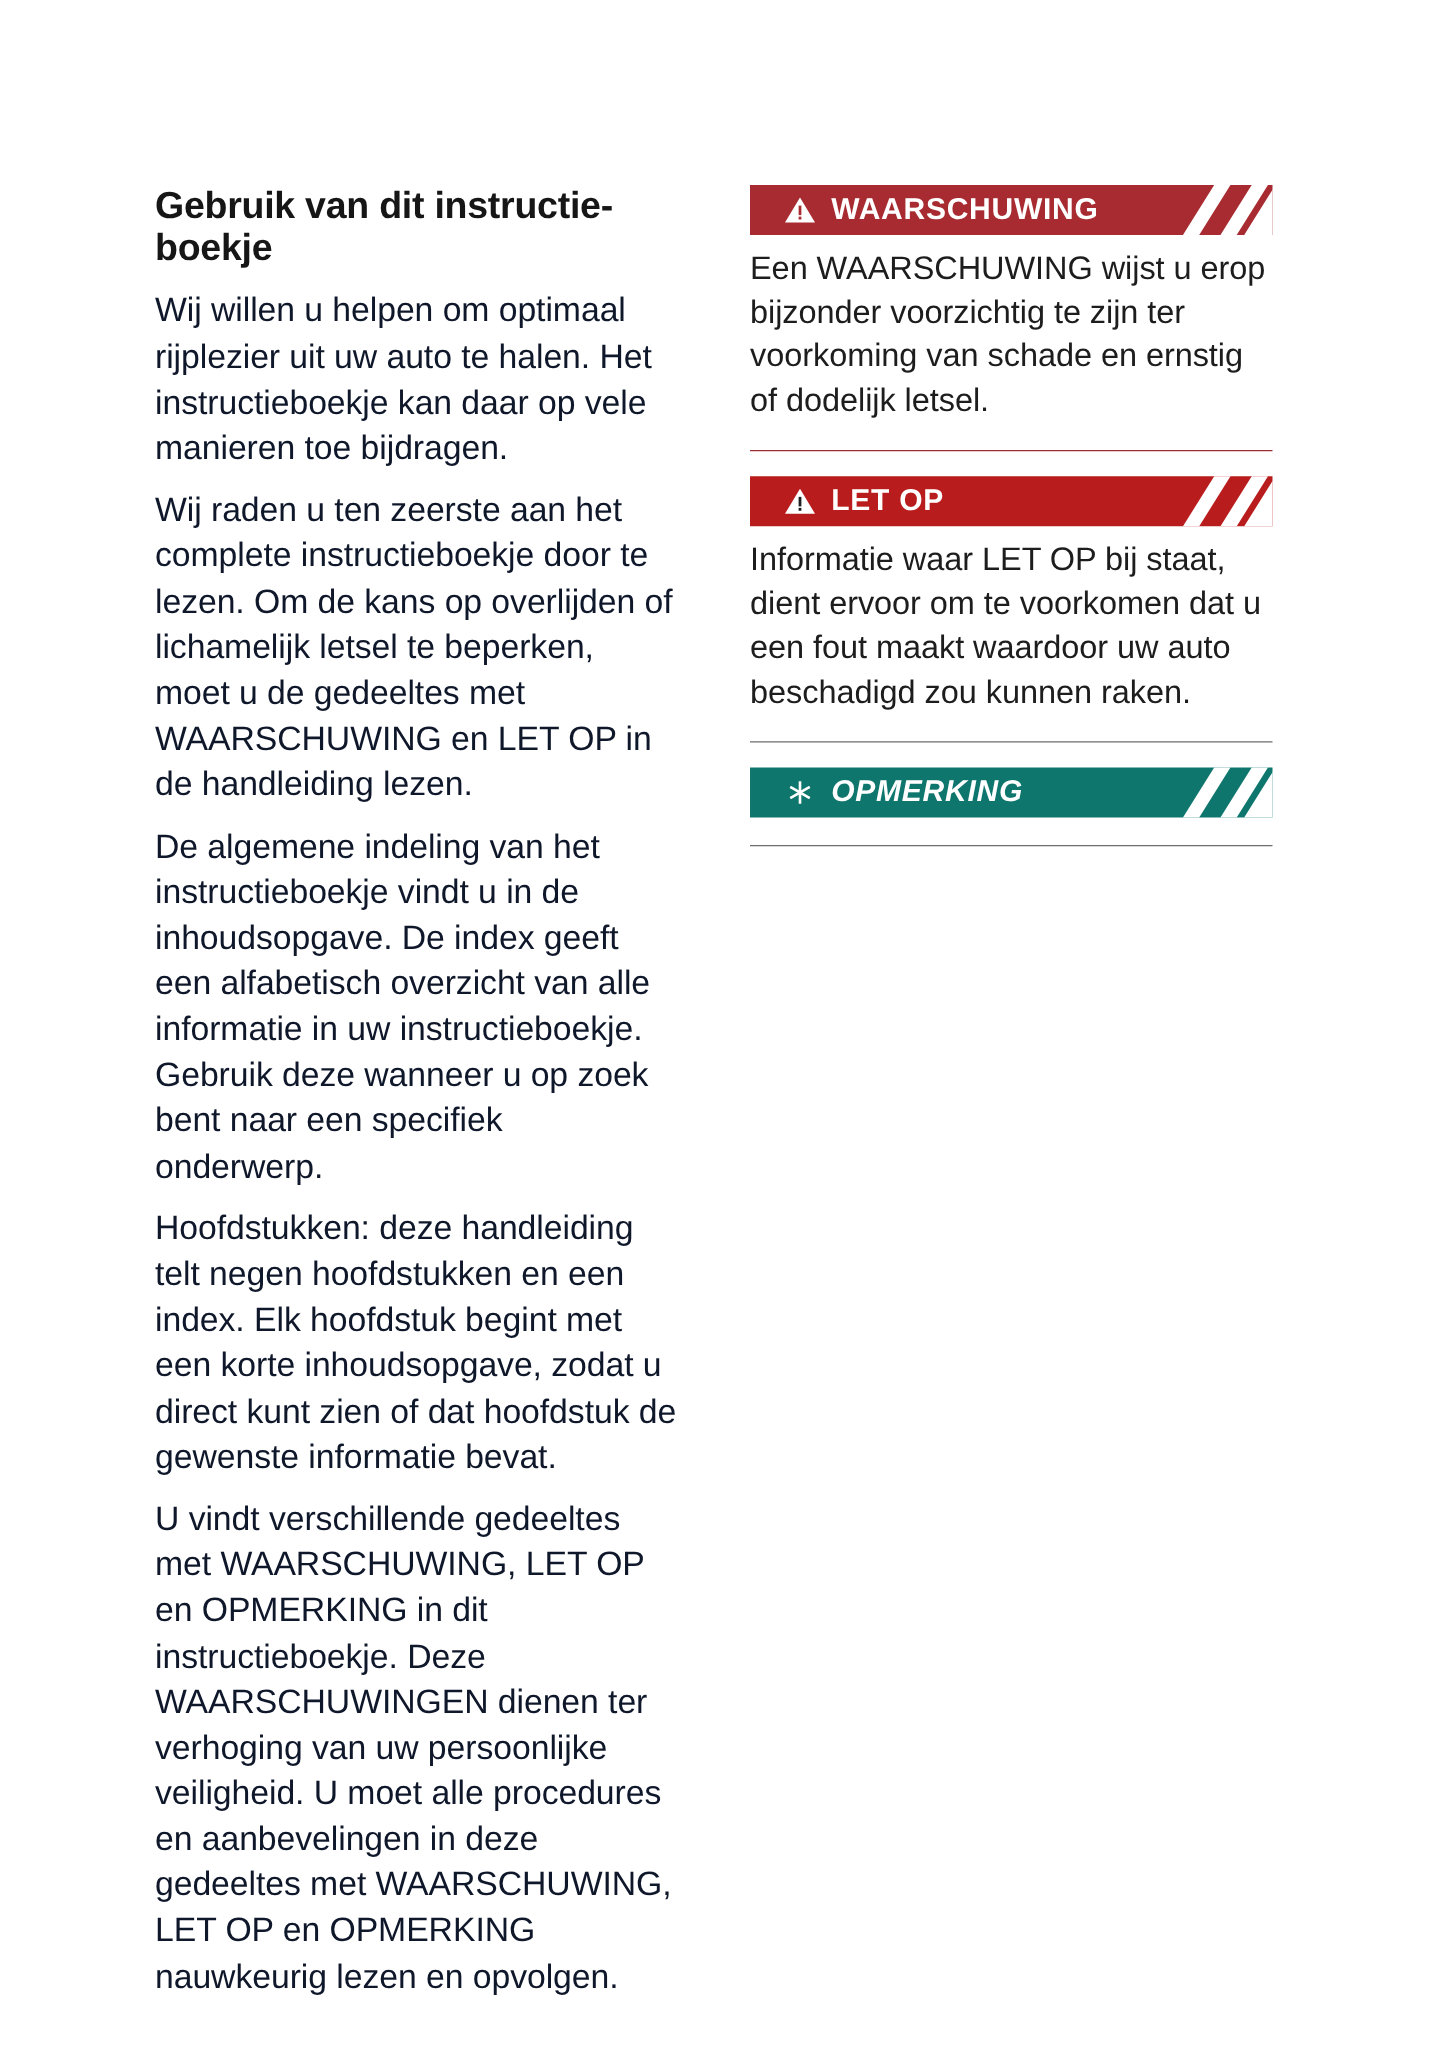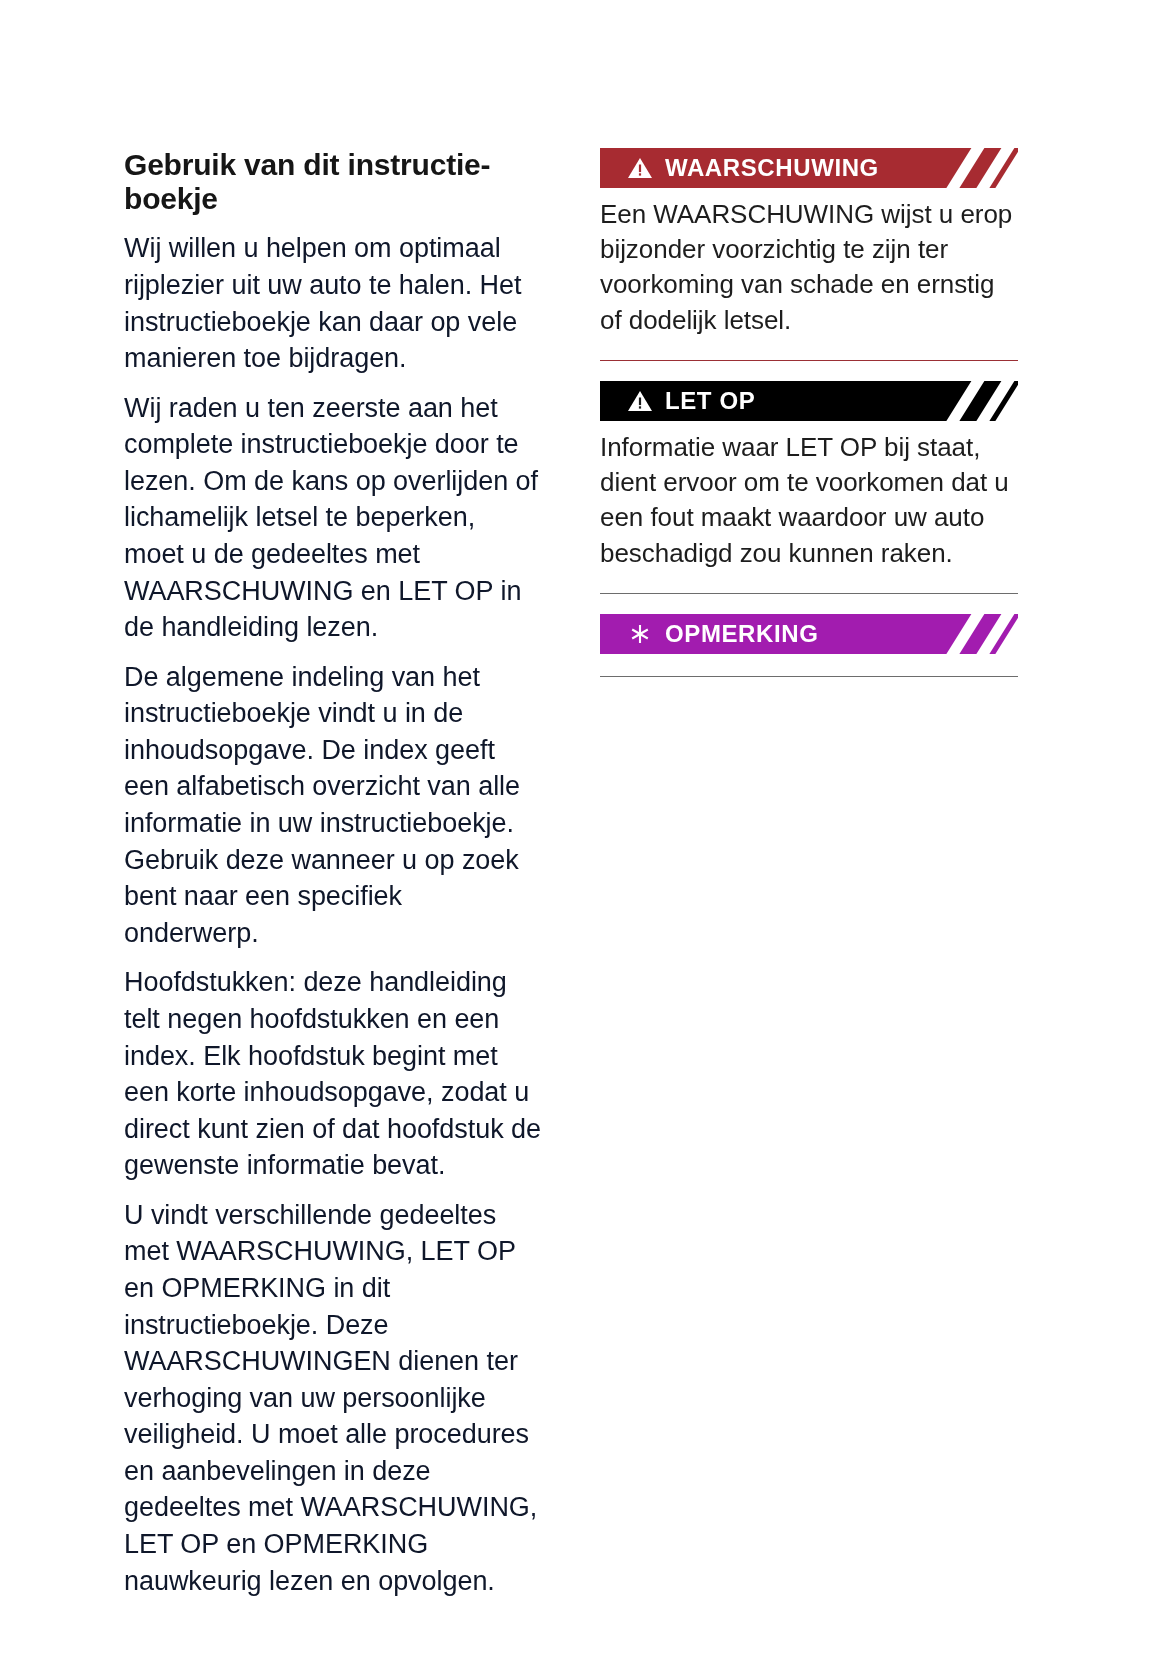--- a/index.html
+++ b/index.html
@@ -61,22 +61,22 @@
   .notice-bar {
     position: relative;
     height: 40px;
     display: flex;
     align-items: center;
     overflow: hidden;
     padding-left: 27px;
     box-sizing: border-box;
   }
   .notice-bar.warning { background: #a72b31; }
-  .notice-bar.caution { background: #000000; align-items: center; }
-  .notice-bar.note    { background: #a21caf; }
+  .notice-bar.caution { background: #b91c1c; align-items: center; }
+  .notice-bar.note    { background: #0f766e; font-style: italic; }
 
   .bar-icon {
     width: 26px;
     height: 26px;
     flex: 0 0 26px;
     display: flex;
     align-items: center;
     justify-content: center;
     margin-right: 12px;
   }

